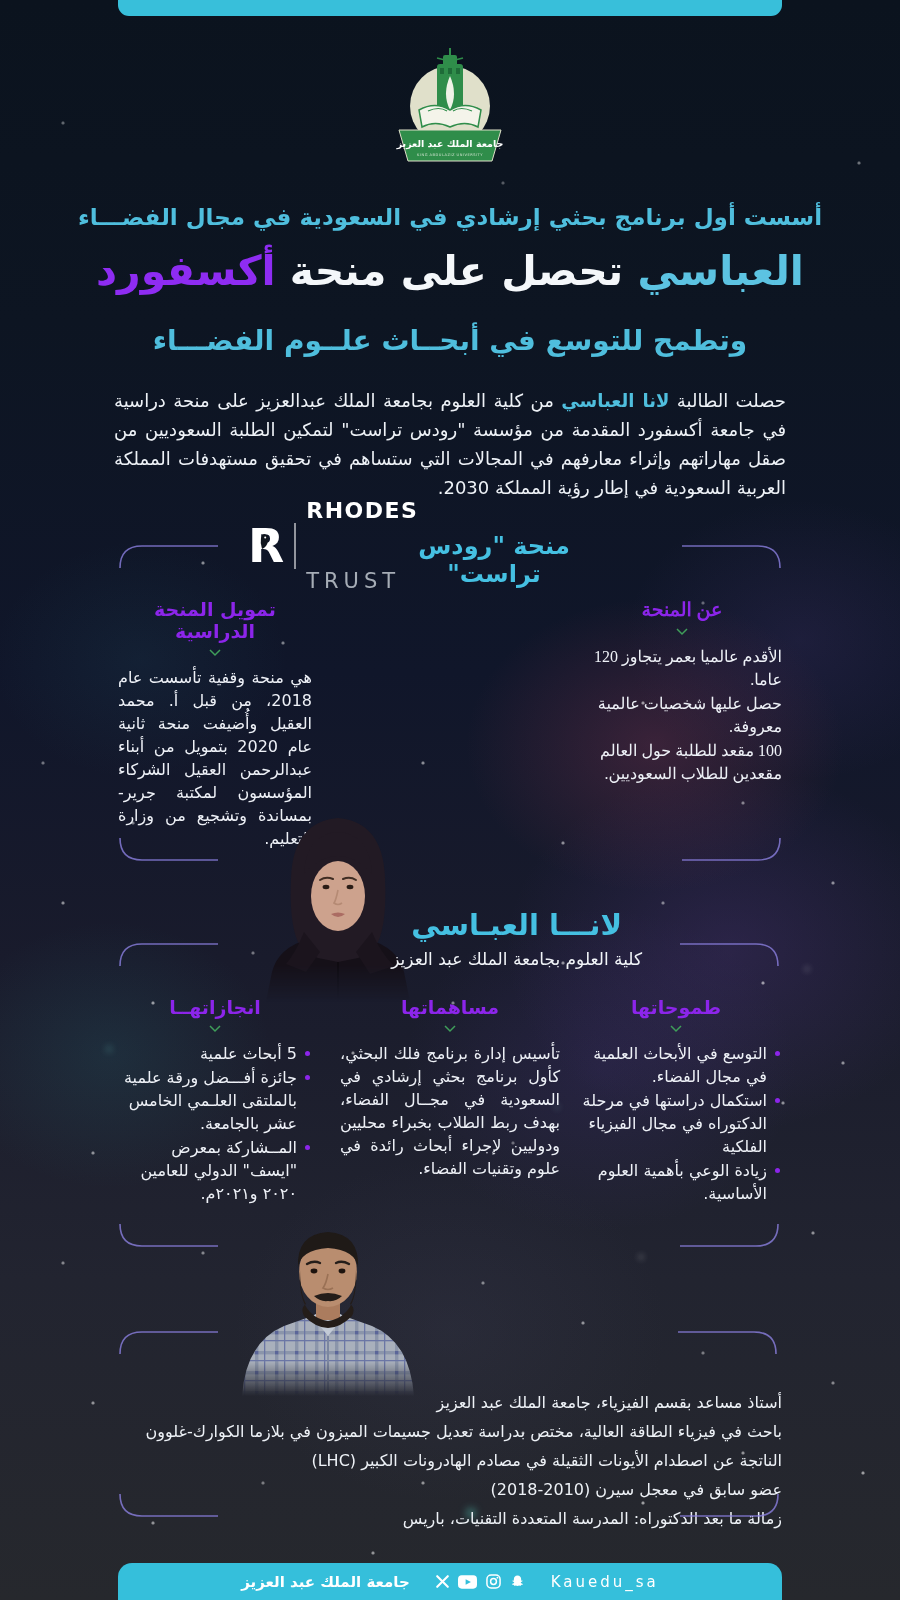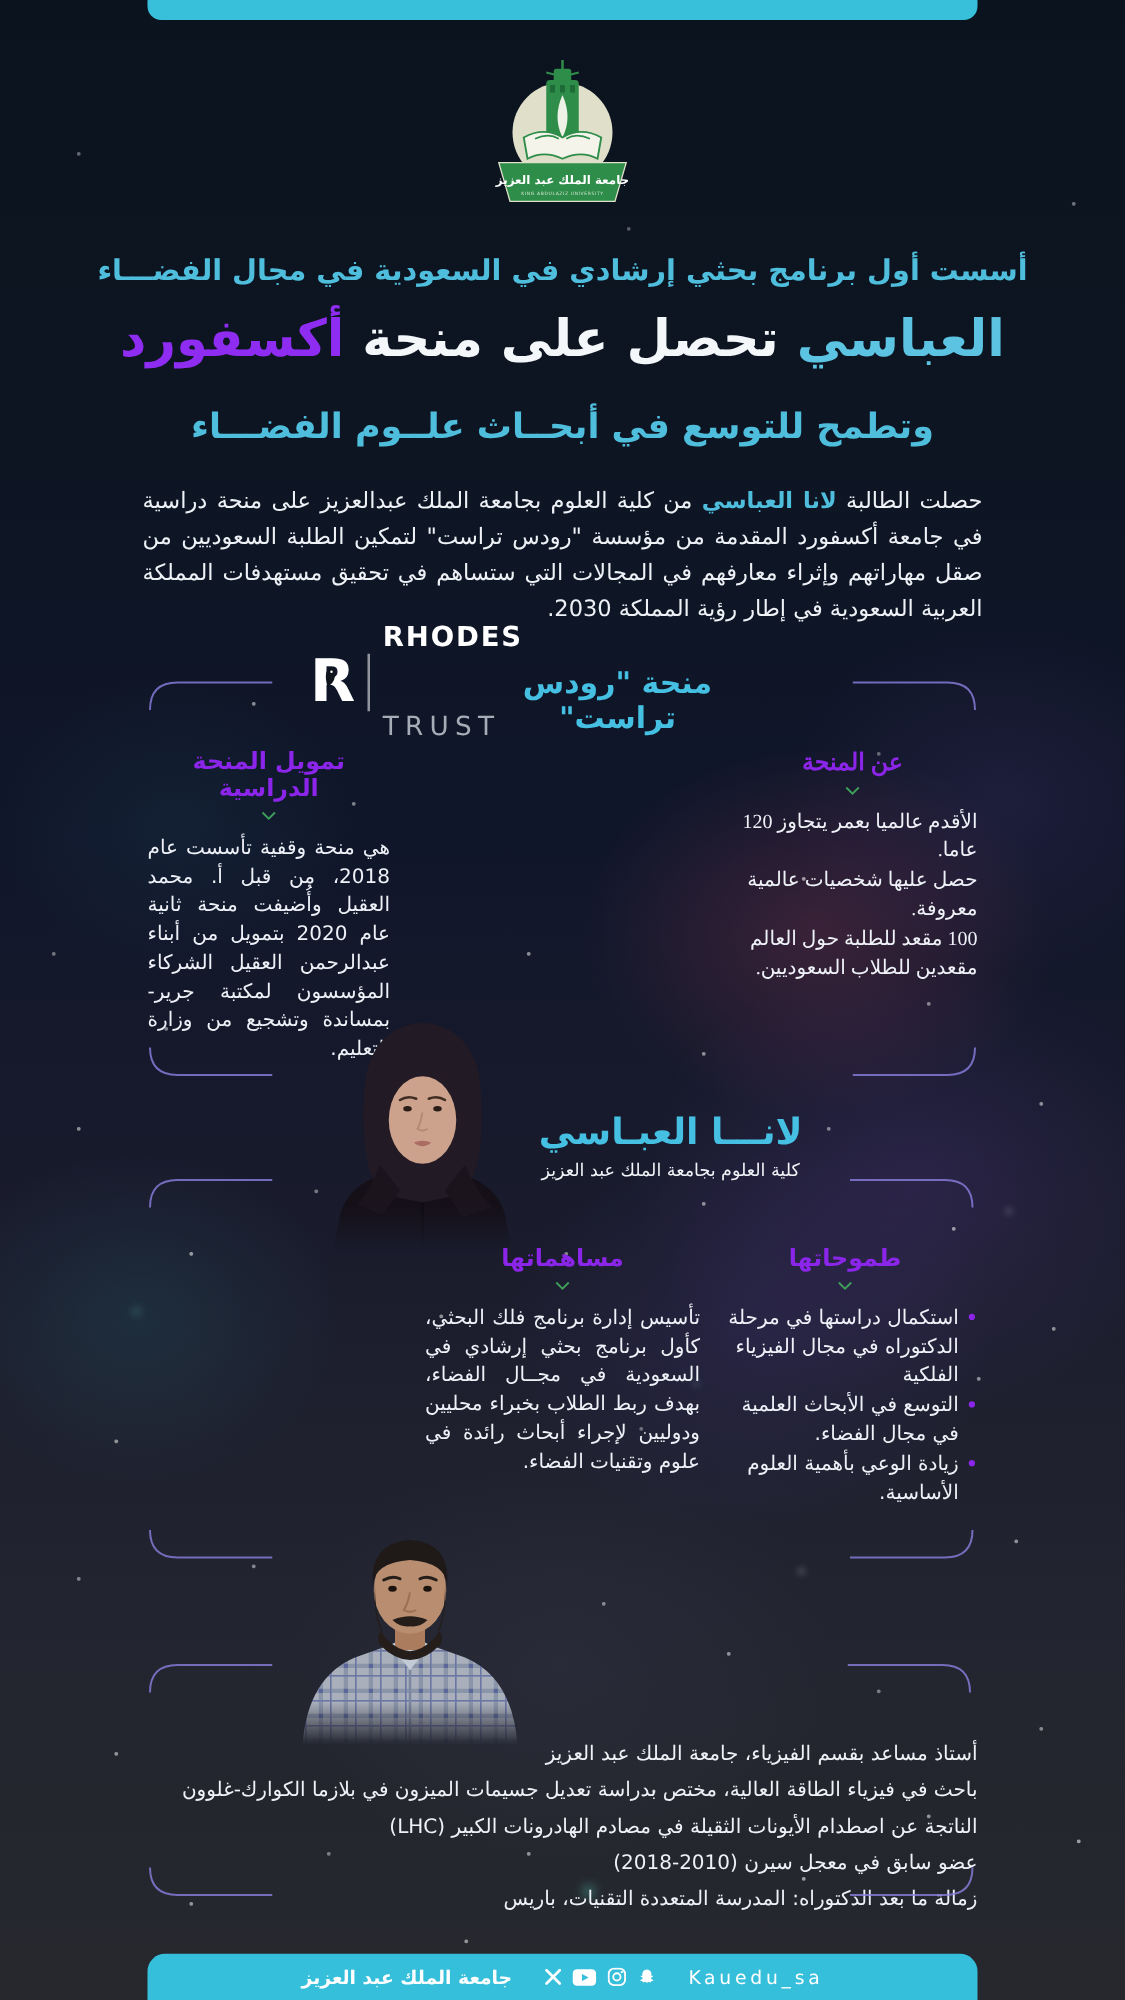--- a/index.html
+++ b/index.html
@@ -88,23 +88,23 @@
   .col{position:absolute;top:0;direction:rtl;}
   .col-h{margin:0;text-align:center;color:#8c25ea;font-size:19px;font-weight:bold;}
   .chev{display:block;margin:7px auto 0 auto;}
   .col-body{margin-top:9px;color:#eef1f7;font-size:16px;line-height:23px;}
   .col-body ul{list-style:none;margin:0;padding:0;text-align:right;}
   .col-body li{margin:0 0 1px 0;}
   .col-body ul.bullets li{position:relative;padding-right:15px;}
   .col-body ul.bullets li::before{content:"";position:absolute;right:2px;top:9px;width:5px;height:5px;border-radius:50%;background:#8c25ea;}
   .col-body p{margin:0;text-align:justify;}
   
-  .lana-block{position:absolute;right:258px;top:888px;direction:rtl;text-align:center;}
+  .lana-block{position:absolute;right:258px;top:908px;direction:rtl;text-align:center;}
   .lana-name{color:#45c0e2;font-size:29px;font-weight:bold;line-height:34px;}
-  .lana-college{color:#f2f5f9;font-size:14px;margin-top:7px;}
+  .lana-college{color:#f2f5f9;font-size:17px;margin-top:7px;}
   
   .sup-block{position:absolute;right:260px;top:1292px;direction:rtl;text-align:right;}
   .sup-label{color:#eef2f7;font-size:14px;}
   .sup-name{color:#45c0e2;font-size:26px;font-weight:bold;margin-top:8px;}
   .bio{position:absolute;right:118px;top:1388px;width:664px;direction:rtl;text-align:right;
     color:#eef2f7;font-size:16px;line-height:29px;}
   
   .photo{position:absolute;}
   .fade{-webkit-mask-image:linear-gradient(180deg,#000 80%,transparent 100%);
         mask-image:linear-gradient(180deg,#000 80%,transparent 100%);}
@@ -231,33 +231,46 @@
   </div>
 
   <div class="sec" style="top:996px;height:220px;">
     <div class="col" style="right:118px;width:212px;">
       <h3 class="col-h">طموحاتها</h3>
       <svg class="chev" width="12" height="8" viewBox="0 0 12 8">
           <path d="M1 1 L6 6 L11 1" stroke="#3f9e5a" stroke-width="1.5" fill="none"></path>
         </svg>
       <div class="col-body">
           <ul class="bullets">
+        <li>التوسع في الأبحاث العلمية في مجال الفضاء.</li>
         <li>استكمال دراستها في مرحلة الدكتوراه في مجال الفيزياء الفلكية</li>
-        <li>التوسع في الأبحاث العلمية في مجال الفضاء.</li>
         <li>زيادة الوعي بأهمية العلوم الأساسية.</li>
       </ul>
         </div>
     </div>
     <div class="col" style="right:340px;width:220px;">
       <h3 class="col-h">مساهماتها</h3>
       <svg class="chev" width="12" height="8" viewBox="0 0 12 8">
           <path d="M1 1 L6 6 L11 1" stroke="#3f9e5a" stroke-width="1.5" fill="none"></path>
         </svg>
       <div class="col-body">
           <p>تأسيس إدارة برنامج فلك البحثي، كأول برنامج بحثي إرشادي في السعودية في مجــال الفضاء، بهدف ربط الطلاب بخبراء محليين ودوليين لإجراء أبحاث رائدة في علوم وتقنيات الفضاء.</p>
+        </div>
+    </div>
+    <div class="col" style="right:588px;width:194px;">
+      <h3 class="col-h">انجازاتهــا</h3>
+      <svg class="chev" width="12" height="8" viewBox="0 0 12 8">
+          <path d="M1 1 L6 6 L11 1" stroke="#3f9e5a" stroke-width="1.5" fill="none"></path>
+        </svg>
+      <div class="col-body">
+          <ul class="bullets">
+        <li>5 أبحاث علمية</li>
+        <li>جائزة أفـــضل ورقة علمية بالملتقى العلـمي الخامس عشر بالجامعة.</li>
+        <li>المــشاركة بمعرض "ايسف" الدولي للعامين ٢٠٢٠ و٢٠٢١م.</li>
+      </ul>
         </div>
     </div>
   </div>
 
   <svg class="brk" style="left:118px;top:1222px;" viewBox="0 0 100 30">
       <path d="M2 2 Q2 24 24 24 L100 24"></path>
     </svg>
   <svg class="brk" style="left:680px;top:1222px;" viewBox="0 0 100 30">
       <path d="M98 2 Q98 24 76 24 L0 24"></path>
     </svg>

